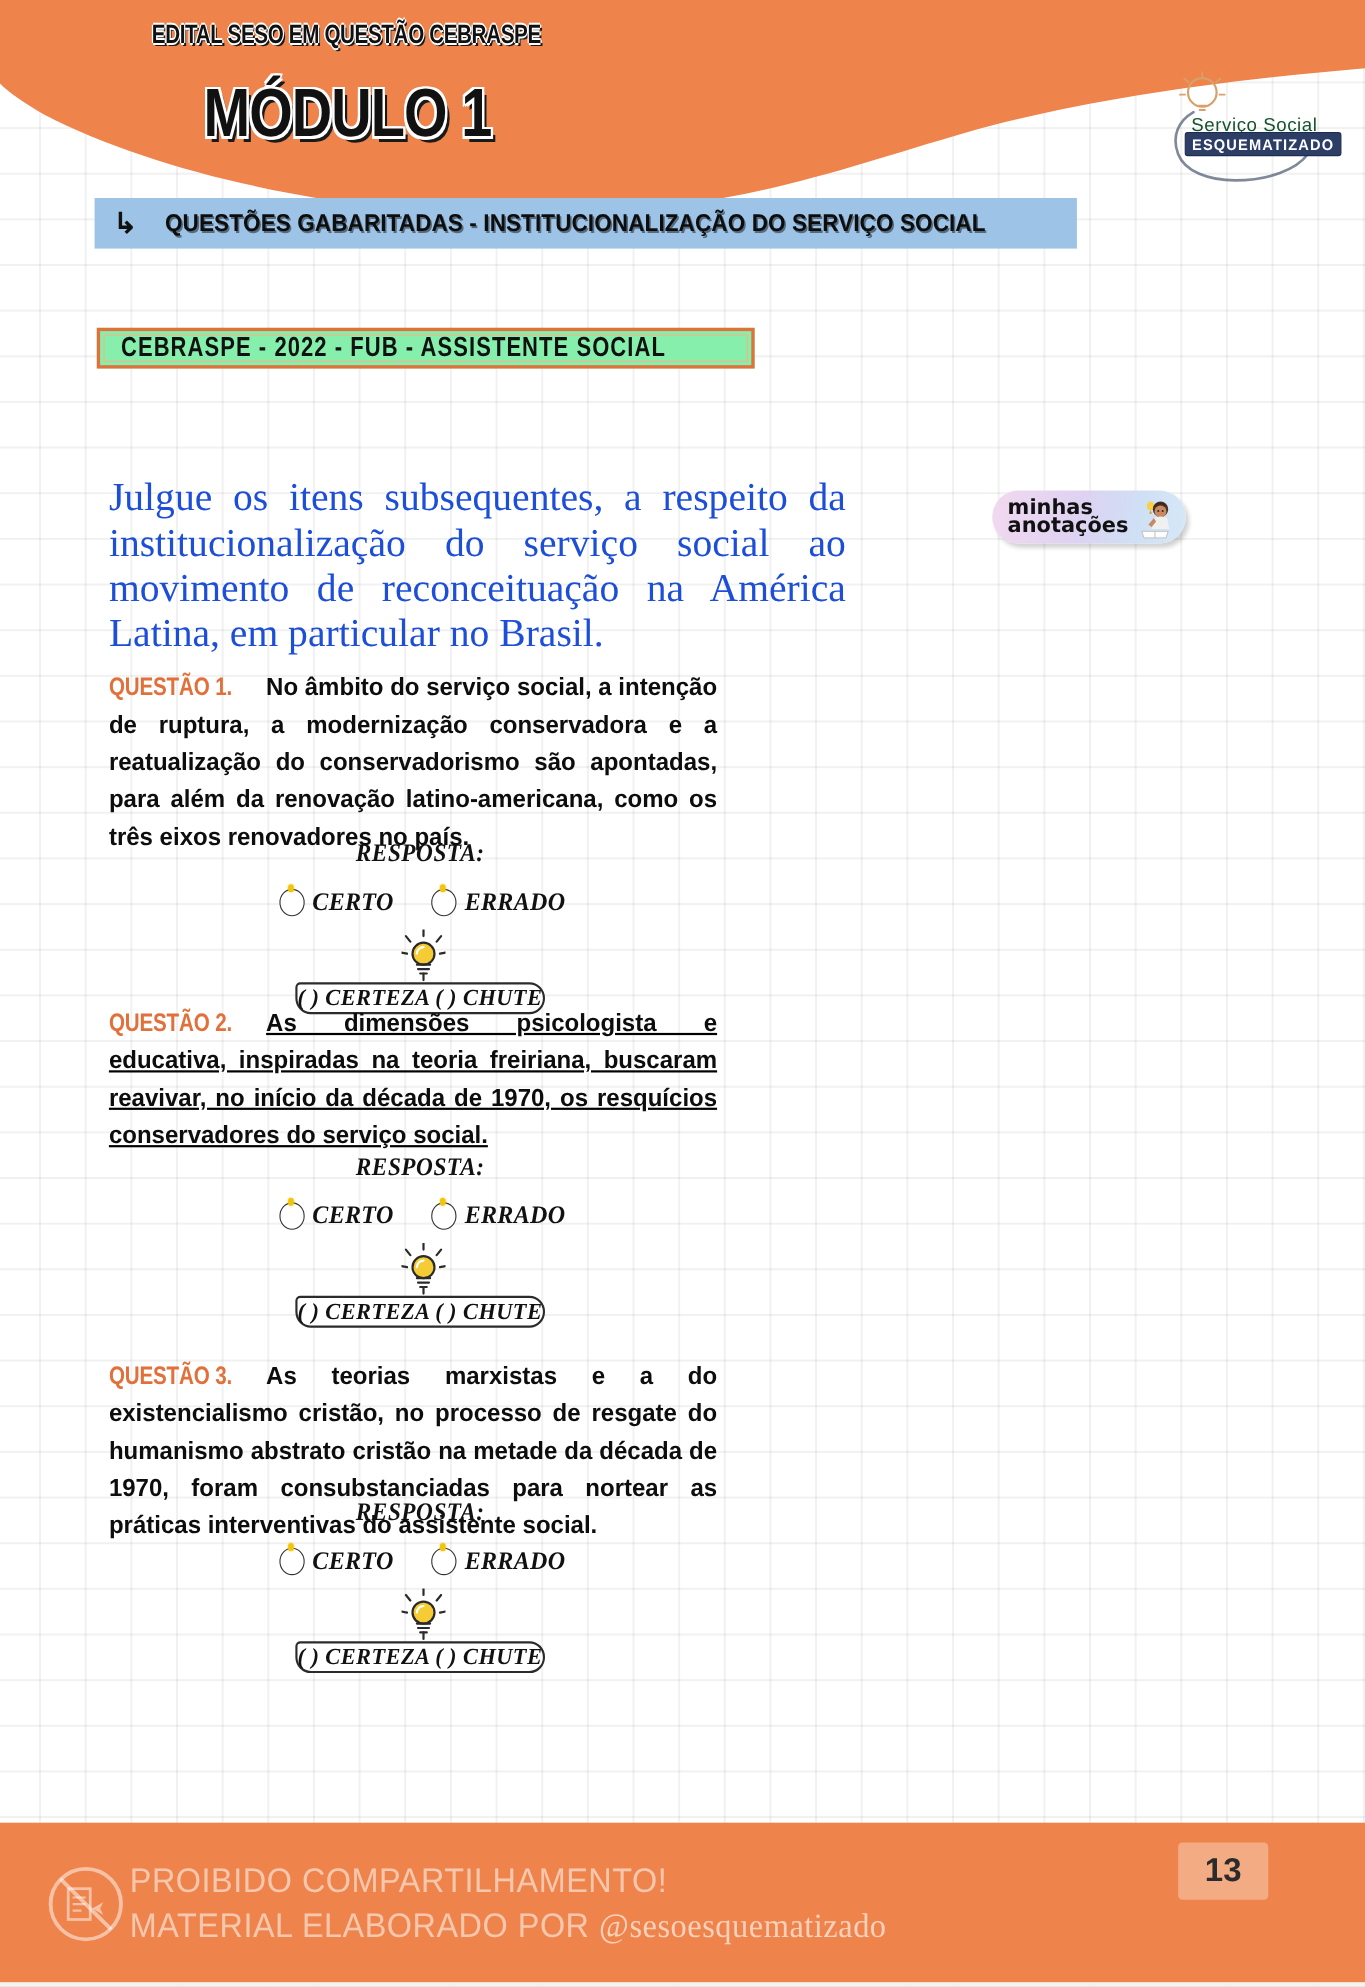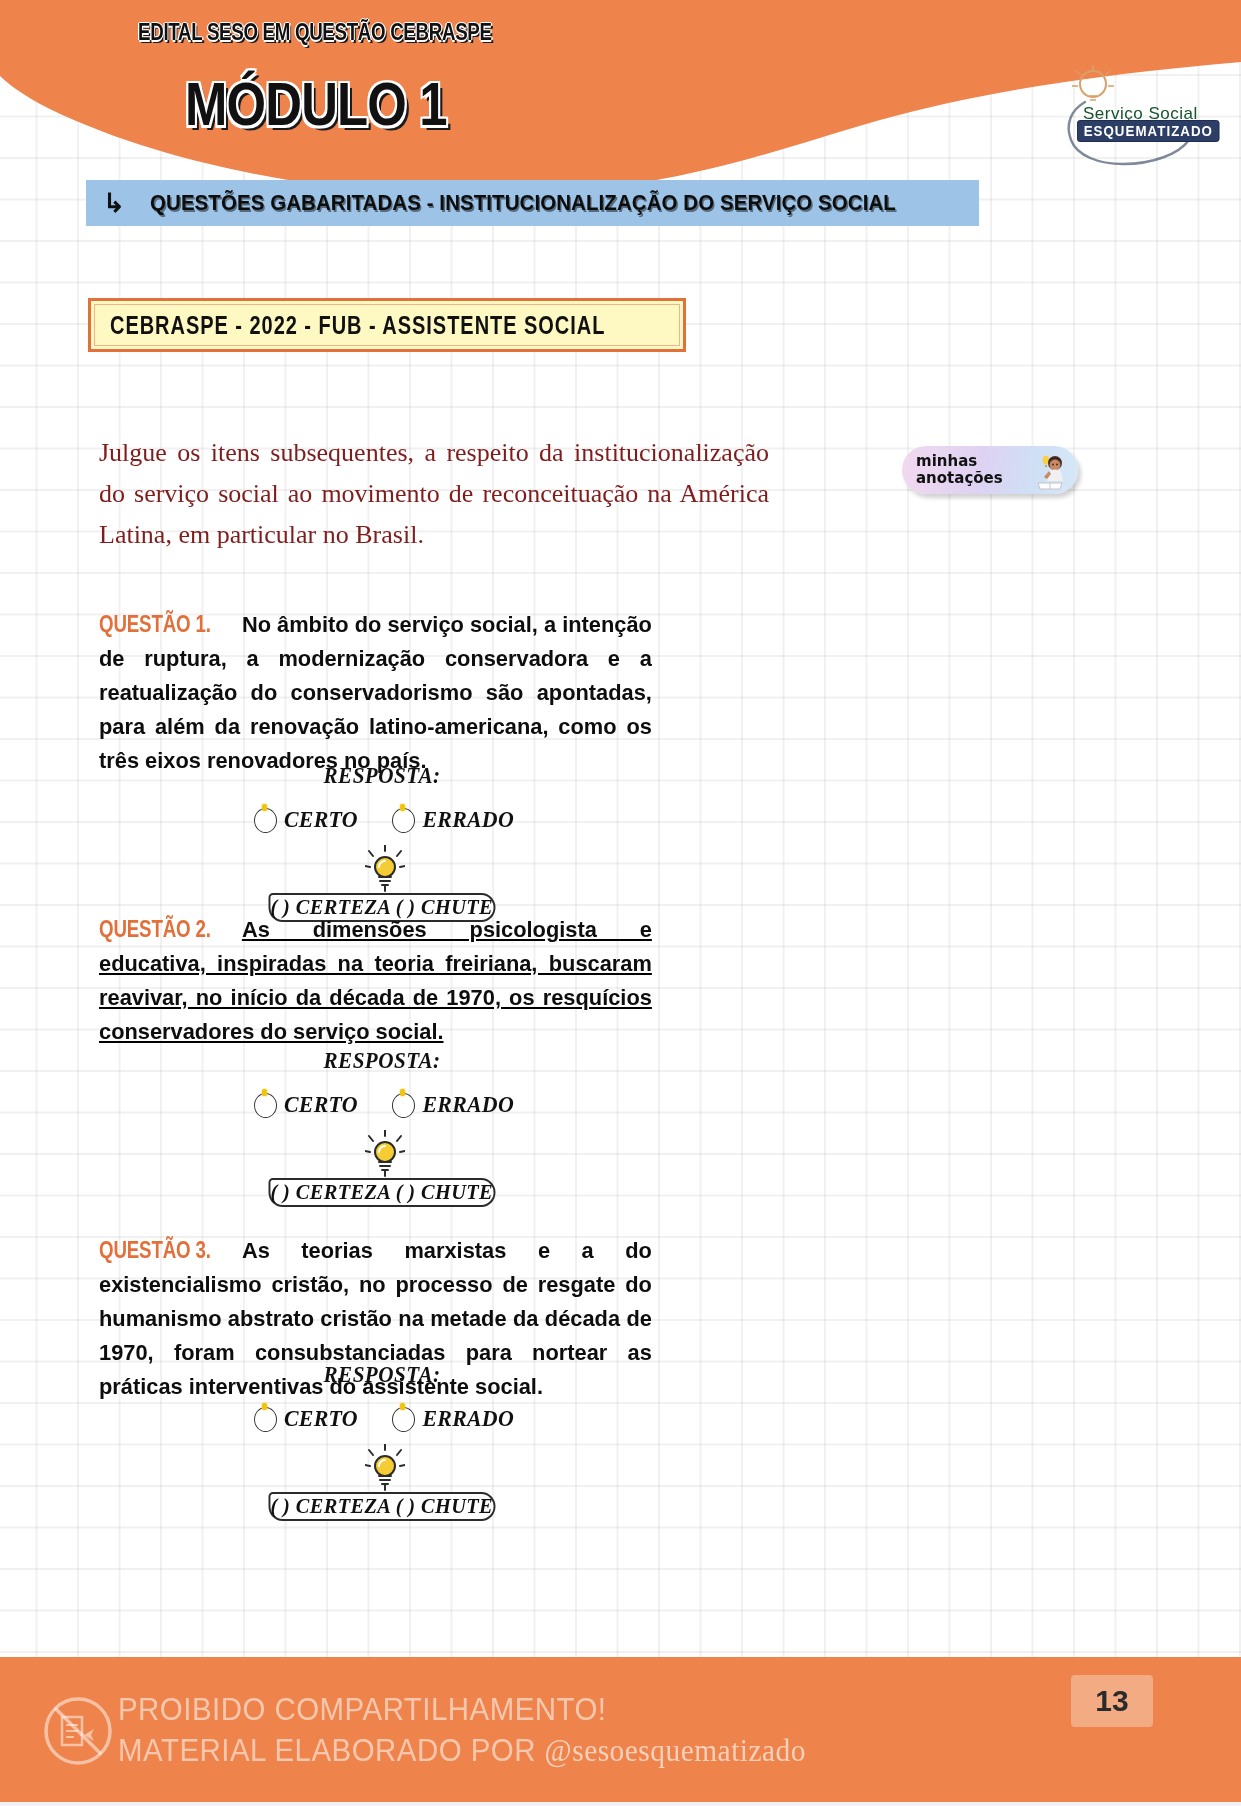--- a/index.html
+++ b/index.html
@@ -86,58 +86,58 @@
     font-family:"Liberation Sans", sans-serif;
     font-weight:bold; font-size:22px; color:#0d0d0d;
     letter-spacing:0.1px;
     transform:scaleX(0.93); transform-origin:left center;
     white-space:nowrap;
     text-shadow: 1.5px 1.5px 0 rgba(0,0,0,0.45);
   }
 
   
   #exam-box{
-    position:absolute; left:88px; top:298px; width:598px; height:54px;
-    border:3px solid #e2703a; background:#fef9c3; z-index:3;
+    position:absolute; left:88px; top:298px; width:598px; height:37px;
+    border:3px solid #e2703a; background:#86efac; z-index:3;
     padding:3px;
   }
   #exam-box-inner{
     width:100%; height:100%;
     border:1.5px solid #f0b48d;
     display:flex; align-items:center;
   }
   #exam-box-inner .exam-text{
     margin-left:15px;
     font-family:"Liberation Sans", sans-serif;
     font-weight:bold; font-size:25px; color:#111;
     letter-spacing:1.2px;
     transform:scaleX(0.80); transform-origin:left center;
     white-space:nowrap;
   }
 
   
   #intro-paragraph{
     position:absolute; left:99px; top:432px; width:670px; z-index:3;
     font-family:"Liberation Serif", serif;
-    font-size:26px; line-height:41px; color:#7f1d1d;
+    font-size:36px; line-height:41px; color:#1d4ed8;
     text-align:justify;
   }
 
   
   #notes-badge{
     position:absolute; left:902px; top:446px; width:176px; height:48px; z-index:4;
     border-radius:26px;
     background:linear-gradient(100deg,#f2d9ef 0%,#ded2f2 45%,#cfe0f5 75%,#d6e8f7 100%);
     box-shadow:3px 4px 4px rgba(0,0,0,0.18);
     display:flex; align-items:center;
   }
   #notes-badge .notes-text{
     margin-left:14px;
     font-family:"DejaVu Sans", sans-serif;
-    font-weight:bold; font-size:15px; line-height:17px; color:#111;
+    font-weight:bold; font-size:19px; line-height:17px; color:#111;
     white-space:pre-line;
   }
   #notes-badge .notes-avatar{ position:absolute; right:8px; top:4px; width:42px; height:42px; }
 
   
   .question-block{ position:absolute; left:99px; width:570px; z-index:3; }
   .question-text{
     font-family:"Liberation Sans", sans-serif;
     font-weight:bold; font-size:22.5px; line-height:34px; color:#0d0d0d;
     text-align:justify;

